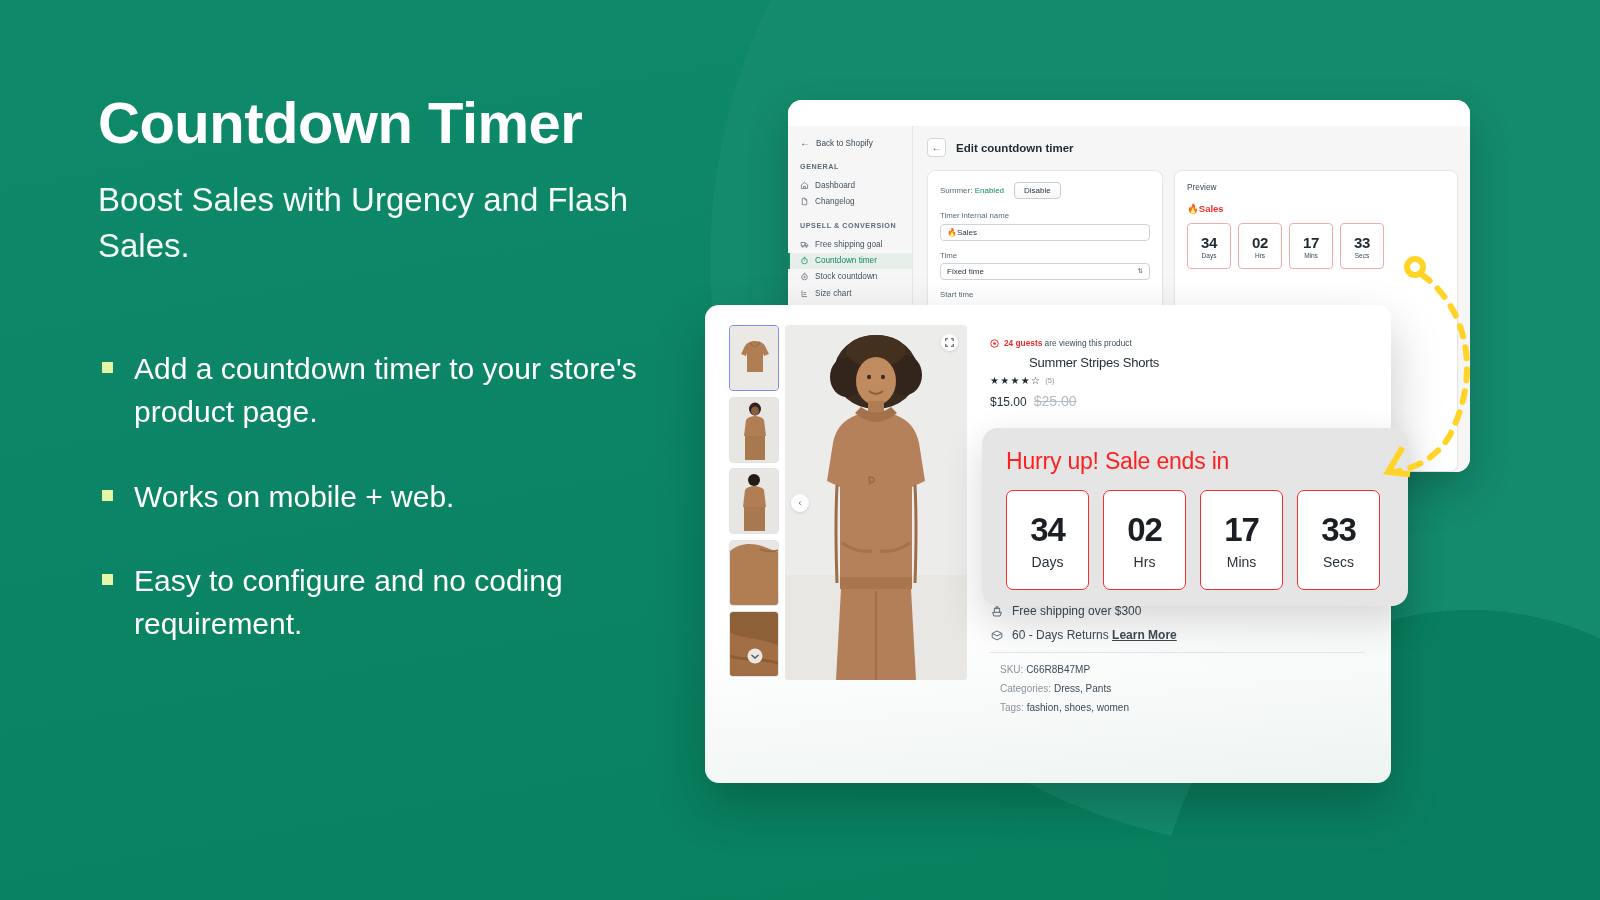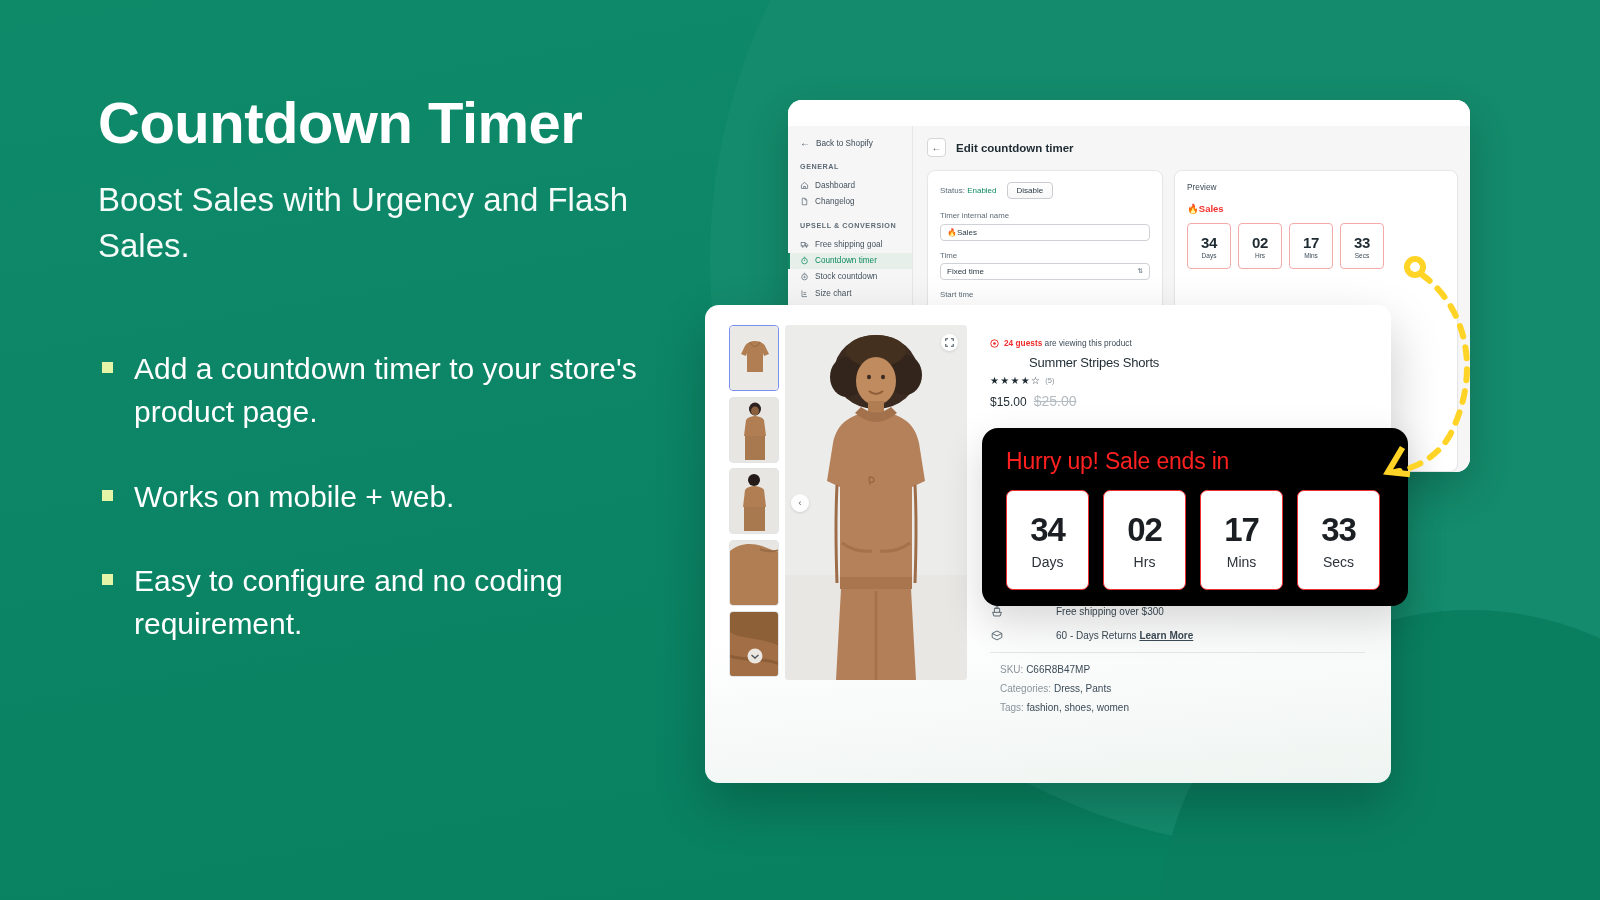--- a/index.html
+++ b/index.html
@@ -241,33 +241,33 @@
   #buy-now-btn {
     height: 21px; min-width: 76px; border-radius: 3px;
     background: #2f5fe0; color: #fff;
     font-size: 8.2px; font-weight: bold;
     display: flex; align-items: center; justify-content: center;
   }
   #wish-btn { font-size: 11px; color: #2b3a44; margin-left: 2px; }
 
   .perk-row { display: flex; align-items: center; gap: 8px; margin-bottom: 10px; }
   .perk-row .ic { width: 14px; height: 14px; display: block; flex: 0 0 14px; }
-  .perk-text { font-size: 10px; color: #3c4b57; margin-left: 44px; }
+  .perk-text { font-size: 12px; color: #3c4b57; }
   .perk-text u { text-decoration: underline; font-weight: bold; }
 
   #meta-sep { height: 1px; background: #e3e7e9; margin: 7px 0 11px 0; }
   .meta-row { font-size: 10px; color: #8a949c; margin-bottom: 8px; padding-left: 10px; }
   .meta-row span { color: #3c4b57; }
 
   
   #countdown-overlay {
     position: absolute;
     left: 982px; top: 428px;
     width: 426px; height: 178px;
-    background: #000000;
+    background: #e5e5e5;
     border-radius: 16px;
     box-shadow: 0 16px 40px rgba(0,0,0,0.16);
     padding: 20px 24px;
   }
   #cd-heading {
     font-size: 23px; color: #ff2020; margin-bottom: 15px;
     letter-spacing: -0.2px;
   }
   #cd-boxes { display: flex; gap: 14px; }
   .cd-box {
@@ -389,21 +389,21 @@
           <span>←</span>
         </div>
         <div id="admin-title">Edit countdown timer</div>
       </div>
 
       <div id="admin-cols">
 
         <div class="panel" id="settings-panel">
           <div id="status-row">
             <div id="status-label">
-              <span>Status:</span>
+              <span>Summer:</span>
               <b>Enabled</b>
             </div>
             <div id="disable-btn">Disable</div>
           </div>
 
           <div class="field-label">Timer internal name</div>
           <div class="field-input">🔥Sales</div>
 
           <div class="field-label">Time</div>
           <div class="field-input select">

